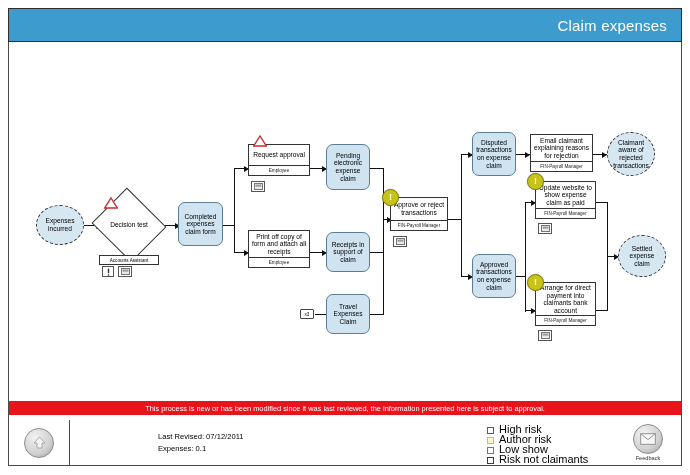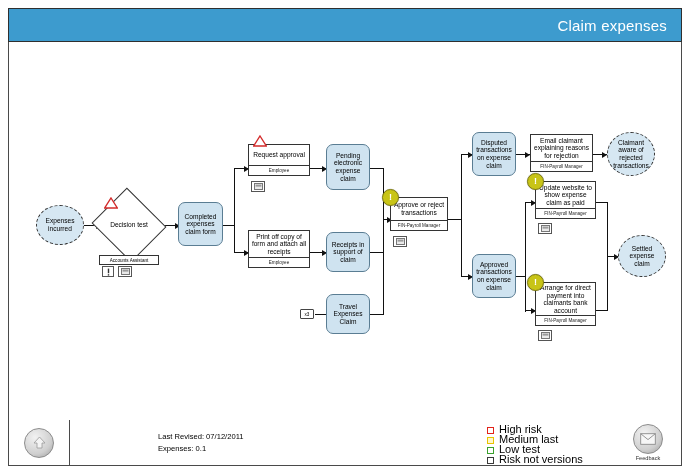--- a/index.html
+++ b/index.html
@@ -344,20 +344,21 @@
     </div>
 
     <div class="term" style="left:610px;top:193px;width:48px;height:42px;">
       <div class="nt" style="white-space:pre-line">Settled
 expense
 claim</div>
     </div>
 
   </div>
 
+  <div class="redbar">This process is new or has been modified since it was last reviewed, the information presented here is subject to approval.</div>
 
   <div class="footer">
 
     <div class="f-home">
       <div class="circ-btn">
         <svg width="15" height="15" viewBox="0 0 15 15">
           <polygon points="7.5,2 13,8 10,8 10,13 5,13 5,8 2,8" fill="#f4f4f4" stroke="#999" stroke-width="0.8"></polygon>
         </svg>
       </div>
     </div>
@@ -369,29 +370,29 @@
       </div>
     </div>
 
     <div class="f-legend">
       <div class="lg-row">
         <span class="lg-sw" style="background:#fff;border:1.4px solid #e2231a;"></span>
         <span>High risk</span>
       </div>
       <div class="lg-row">
         <span class="lg-sw" style="background:#fff7cc;border:1.4px solid #e8c300;"></span>
-        <span>Medium last</span>
+        <span>Author risk</span>
       </div>
       <div class="lg-row">
         <span class="lg-sw" style="background:#fff;border:1.4px solid #3aa02c;"></span>
-        <span>Low test</span>
+        <span>Low show</span>
       </div>
       <div class="lg-row">
         <span class="lg-sw" style="background:#fff;border:1.4px solid #3a3a3a;"></span>
-        <span>Risk not versions</span>
+        <span>Risk not claimants</span>
       </div>
     </div>
 
     <div class="f-fb">
       <div class="circ-btn">
         <svg width="16" height="12" viewBox="0 0 16 12">
           <rect x="0.7" y="0.7" width="14.6" height="10.6" fill="#f6f6f6" stroke="#8a8a8a" stroke-width="0.9"></rect>
           <polyline points="0.7,0.7 8,6.6 15.3,0.7" fill="none" stroke="#8a8a8a" stroke-width="0.9"></polyline>
         </svg>
       </div>

